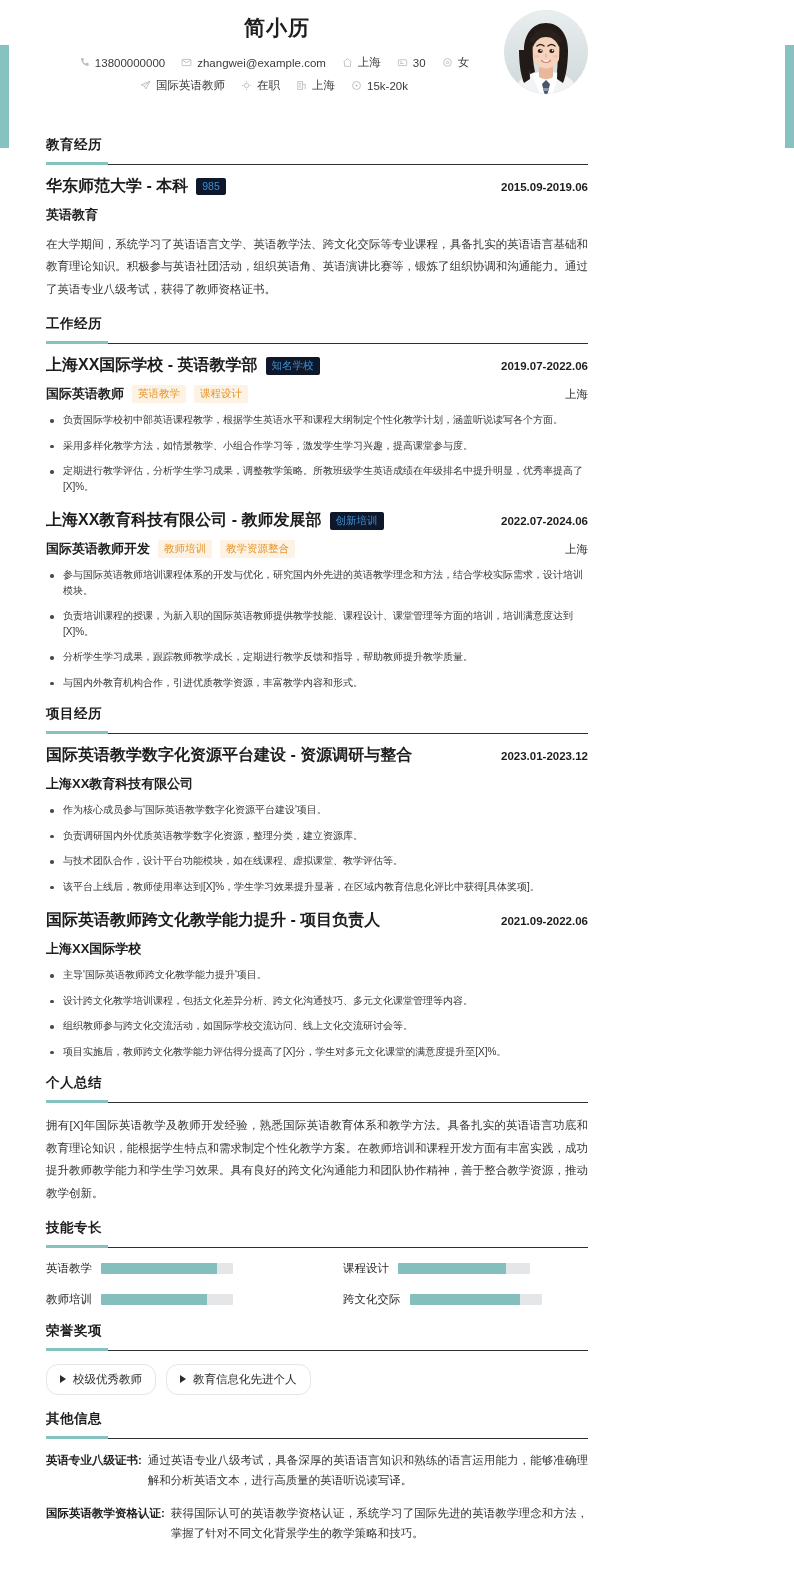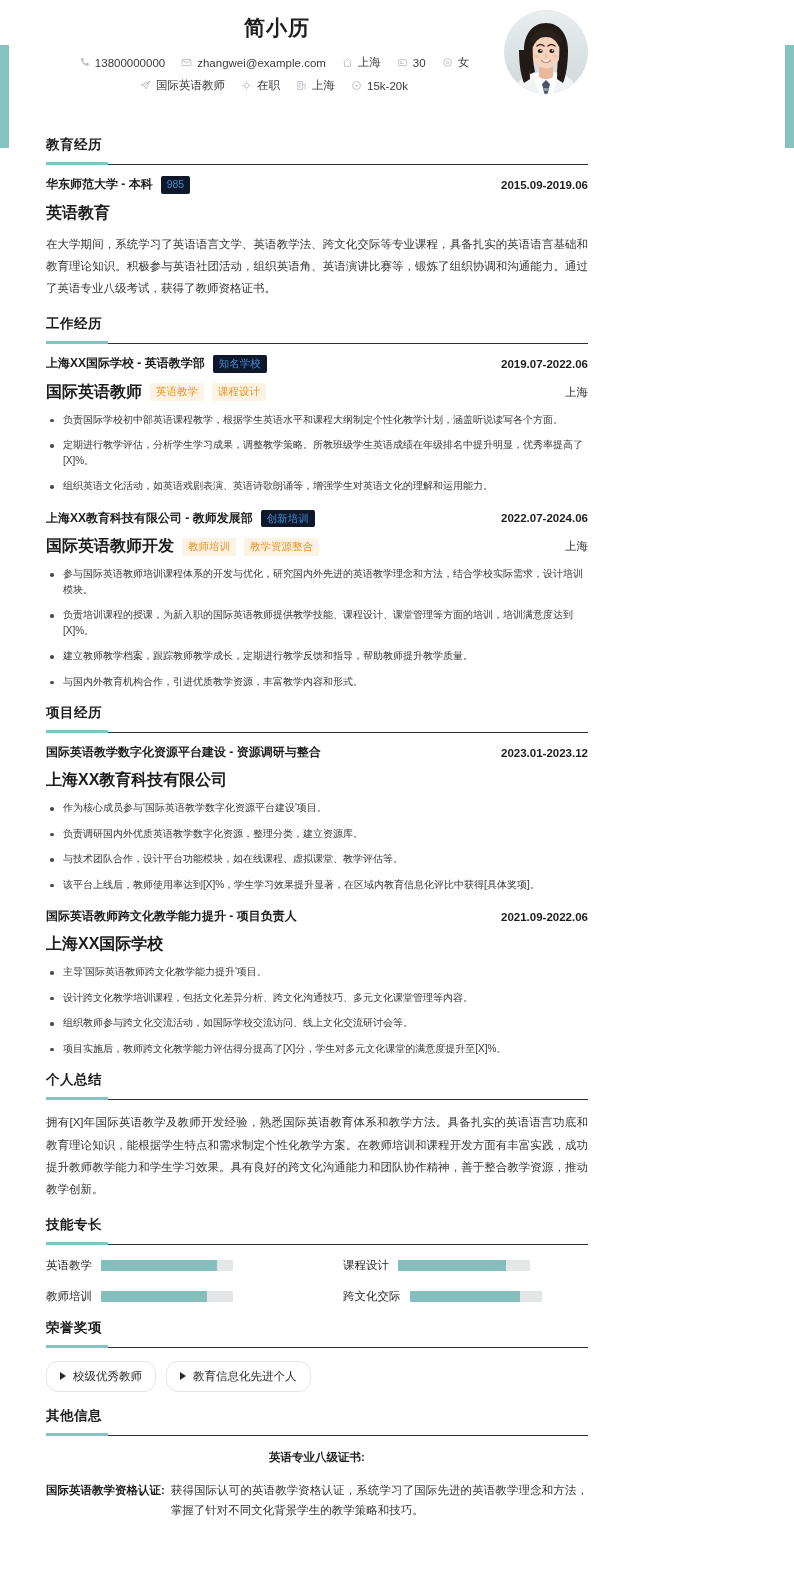--- a/index.html
+++ b/index.html
@@ -128,32 +128,32 @@
     align-items: center;
     justify-content: space-between;
     gap: 8px;
   }
   .entry-line1 { margin-bottom: 9px; }
   .entry-line2 { margin-bottom: 9px; }
 
   .l-group { display: flex; align-items: center; flex-wrap: wrap; gap: 8px; }
 
   .org {
-    font-size: 12px;
+    font-size: 16px;
     font-weight: 700;
     color: #1d1d1d;
   }
   .date {
     font-size: 11.5px;
     font-weight: 700;
     color: #1d1d1d;
     white-space: nowrap;
   }
   .role {
-    font-size: 16px;
+    font-size: 13px;
     font-weight: 700;
     color: #1d1d1d;
   }
   .loc {
     font-size: 11.5px;
     color: #2b2b2b;
     white-space: nowrap;
   }
   .badge-blue {
     font-size: 10.5px;
@@ -472,22 +472,22 @@
       <div class="entry-line2">
         <span class="l-group">
           <span class="role">国际英语教师</span>
           <span class="tag-orange">英语教学</span>
           <span class="tag-orange">课程设计</span>
         </span>
         <span class="loc">上海</span>
       </div>
       <ul class="bullets">
         <li>负责国际学校初中部英语课程教学，根据学生英语水平和课程大纲制定个性化教学计划，涵盖听说读写各个方面。</li>
+        <li>采用多样化教学方法，如情景教学、小组合作学习等，激发学生学习兴趣，提高课堂参与度。</li>
         <li>定期进行教学评估，分析学生学习成果，调整教学策略。所教班级学生英语成绩在年级排名中提升明显，优秀率提高了[X]%。</li>
-        <li>组织英语文化活动，如英语戏剧表演、英语诗歌朗诵等，增强学生对英语文化的理解和运用能力。</li>
       </ul>
     </div>
 
     <div class="entry">
       <div class="entry-line1">
         <span class="l-group">
           <span class="org">上海XX教育科技有限公司 - 教师发展部</span>
           <span class="badge-blue">创新培训</span>
         </span>
         <span class="date">2022.07-2024.06</span>
@@ -496,21 +496,21 @@
         <span class="l-group">
           <span class="role">国际英语教师开发</span>
           <span class="tag-orange">教师培训</span>
           <span class="tag-orange">教学资源整合</span>
         </span>
         <span class="loc">上海</span>
       </div>
       <ul class="bullets">
         <li>参与国际英语教师培训课程体系的开发与优化，研究国内外先进的英语教学理念和方法，结合学校实际需求，设计培训模块。</li>
         <li>负责培训课程的授课，为新入职的国际英语教师提供教学技能、课程设计、课堂管理等方面的培训，培训满意度达到[X]%。</li>
-        <li>建立教师教学档案，跟踪教师教学成长，定期进行教学反馈和指导，帮助教师提升教学质量。</li>
+        <li>分析学生学习成果，跟踪教师教学成长，定期进行教学反馈和指导，帮助教师提升教学质量。</li>
         <li>与国内外教育机构合作，引进优质教学资源，丰富教学内容和形式。</li>
       </ul>
     </div>
   </div>
 
   <div class="section">
     <div class="sec-head">
       <span class="sec-title">项目经历</span>
       <div class="sec-rule"></div>
       <div class="sec-accent"></div>
@@ -614,20 +614,21 @@
 
   <div class="section">
     <div class="sec-head">
       <span class="sec-title">其他信息</span>
       <div class="sec-rule"></div>
       <div class="sec-accent"></div>
     </div>
 
     <div class="other-item">
       <span class="other-label">英语专业八级证书:</span>
+      <span class="other-text">通过英语专业八级考试，具备深厚的英语语言知识和熟练的语言运用能力，能够准确理解和分析英语文本，进行高质量的英语听说读写译。</span>
     </div>
     <div class="other-item">
       <span class="other-label">国际英语教学资格认证:</span>
       <span class="other-text">获得国际认可的英语教学资格认证，系统学习了国际先进的英语教学理念和方法，掌握了针对不同文化背景学生的教学策略和技巧。</span>
     </div>
   </div>
 
 </div>
 
 </body></html>

